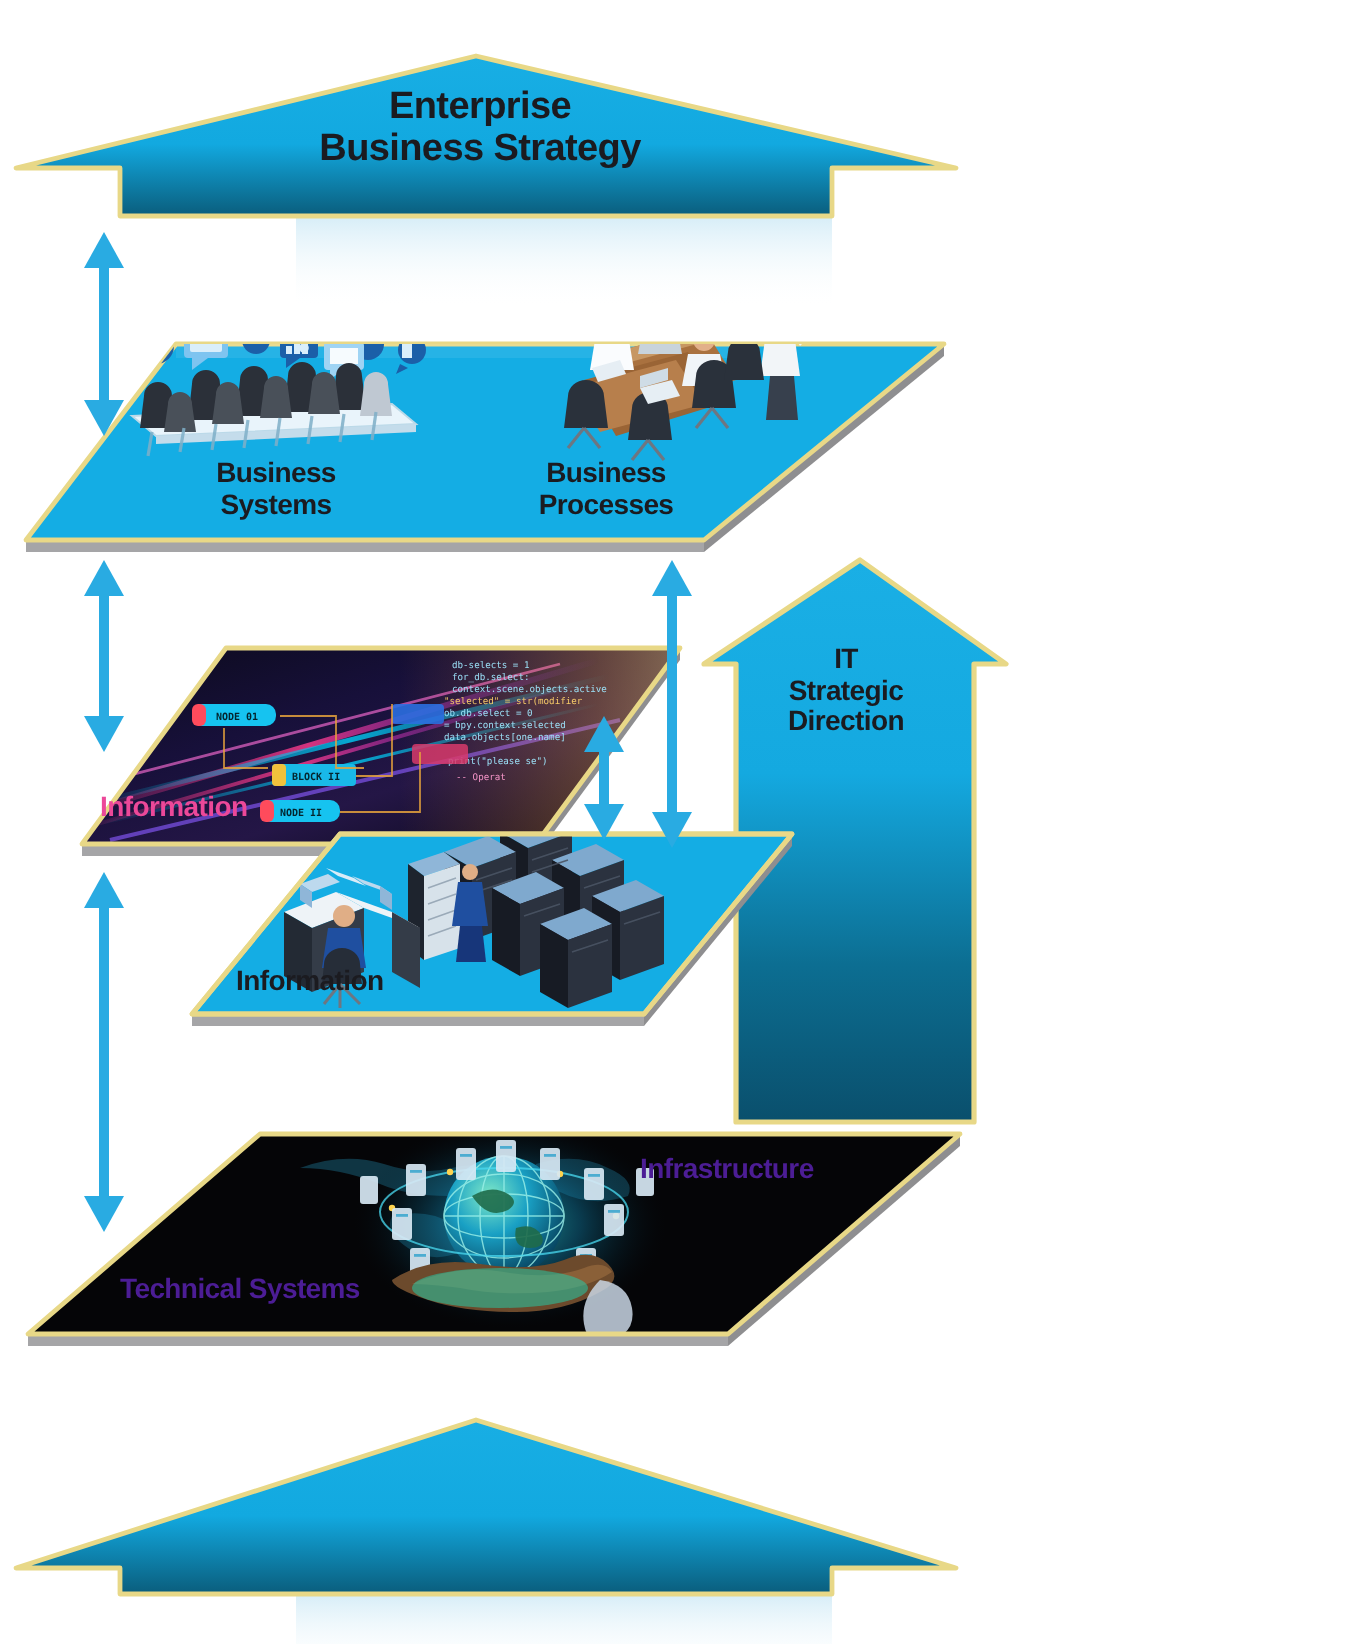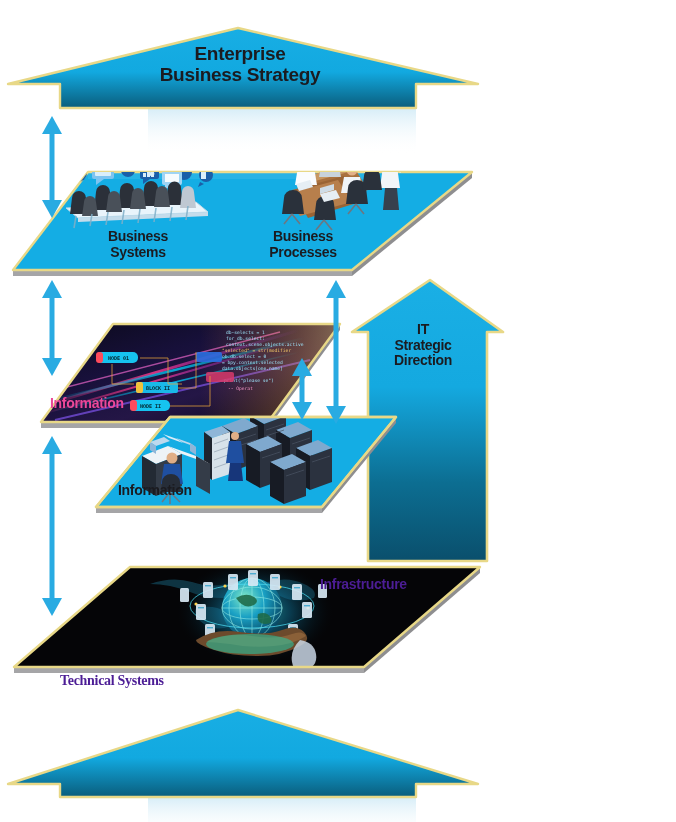--- a/index.html
+++ b/index.html
@@ -40,21 +40,21 @@
   .t-center  { text-align: center; }
 
   #roof-top-label    { left: 110px; top: 31px;  width: 260px; font-size: 19px; }
   #roof-bottom-label { left: 110px; top: 744px; width: 260px; font-size: 19px; }
   #it-arrow-label    { left: 368px; top: 310px; width: 110px; font-size: 14px; }
 
   #business-systems-label   { left: 88px;  top: 217px; width: 100px; font-size: 14px; }
   #business-processes-label { left: 248px; top: 217px; width: 110px; font-size: 14px; }
   #information-label        { left: 50px;  top: 384px; font-size: 14px; }
   #applications-label       { left: 118px; top: 471px; font-size: 14px; }
-  #technical-systems-label  { left: 60px;  top: 661px; font-size: 14px; font-family: Liberation Serif, serif; }
+  #technical-systems-label  { left: 60px;  top: 625px; font-size: 14px; }
   #infrastructure-label     { left: 320px; top: 565px; font-size: 14px; }
 </style>
 </head>
 <body>
 
 <div id="stage">
 
   <svg class="layer" viewBox="0 0 676 822">
     <defs>
       <linearGradient id="gradRoof" x1="0" y1="0" x2="0" y2="1">

